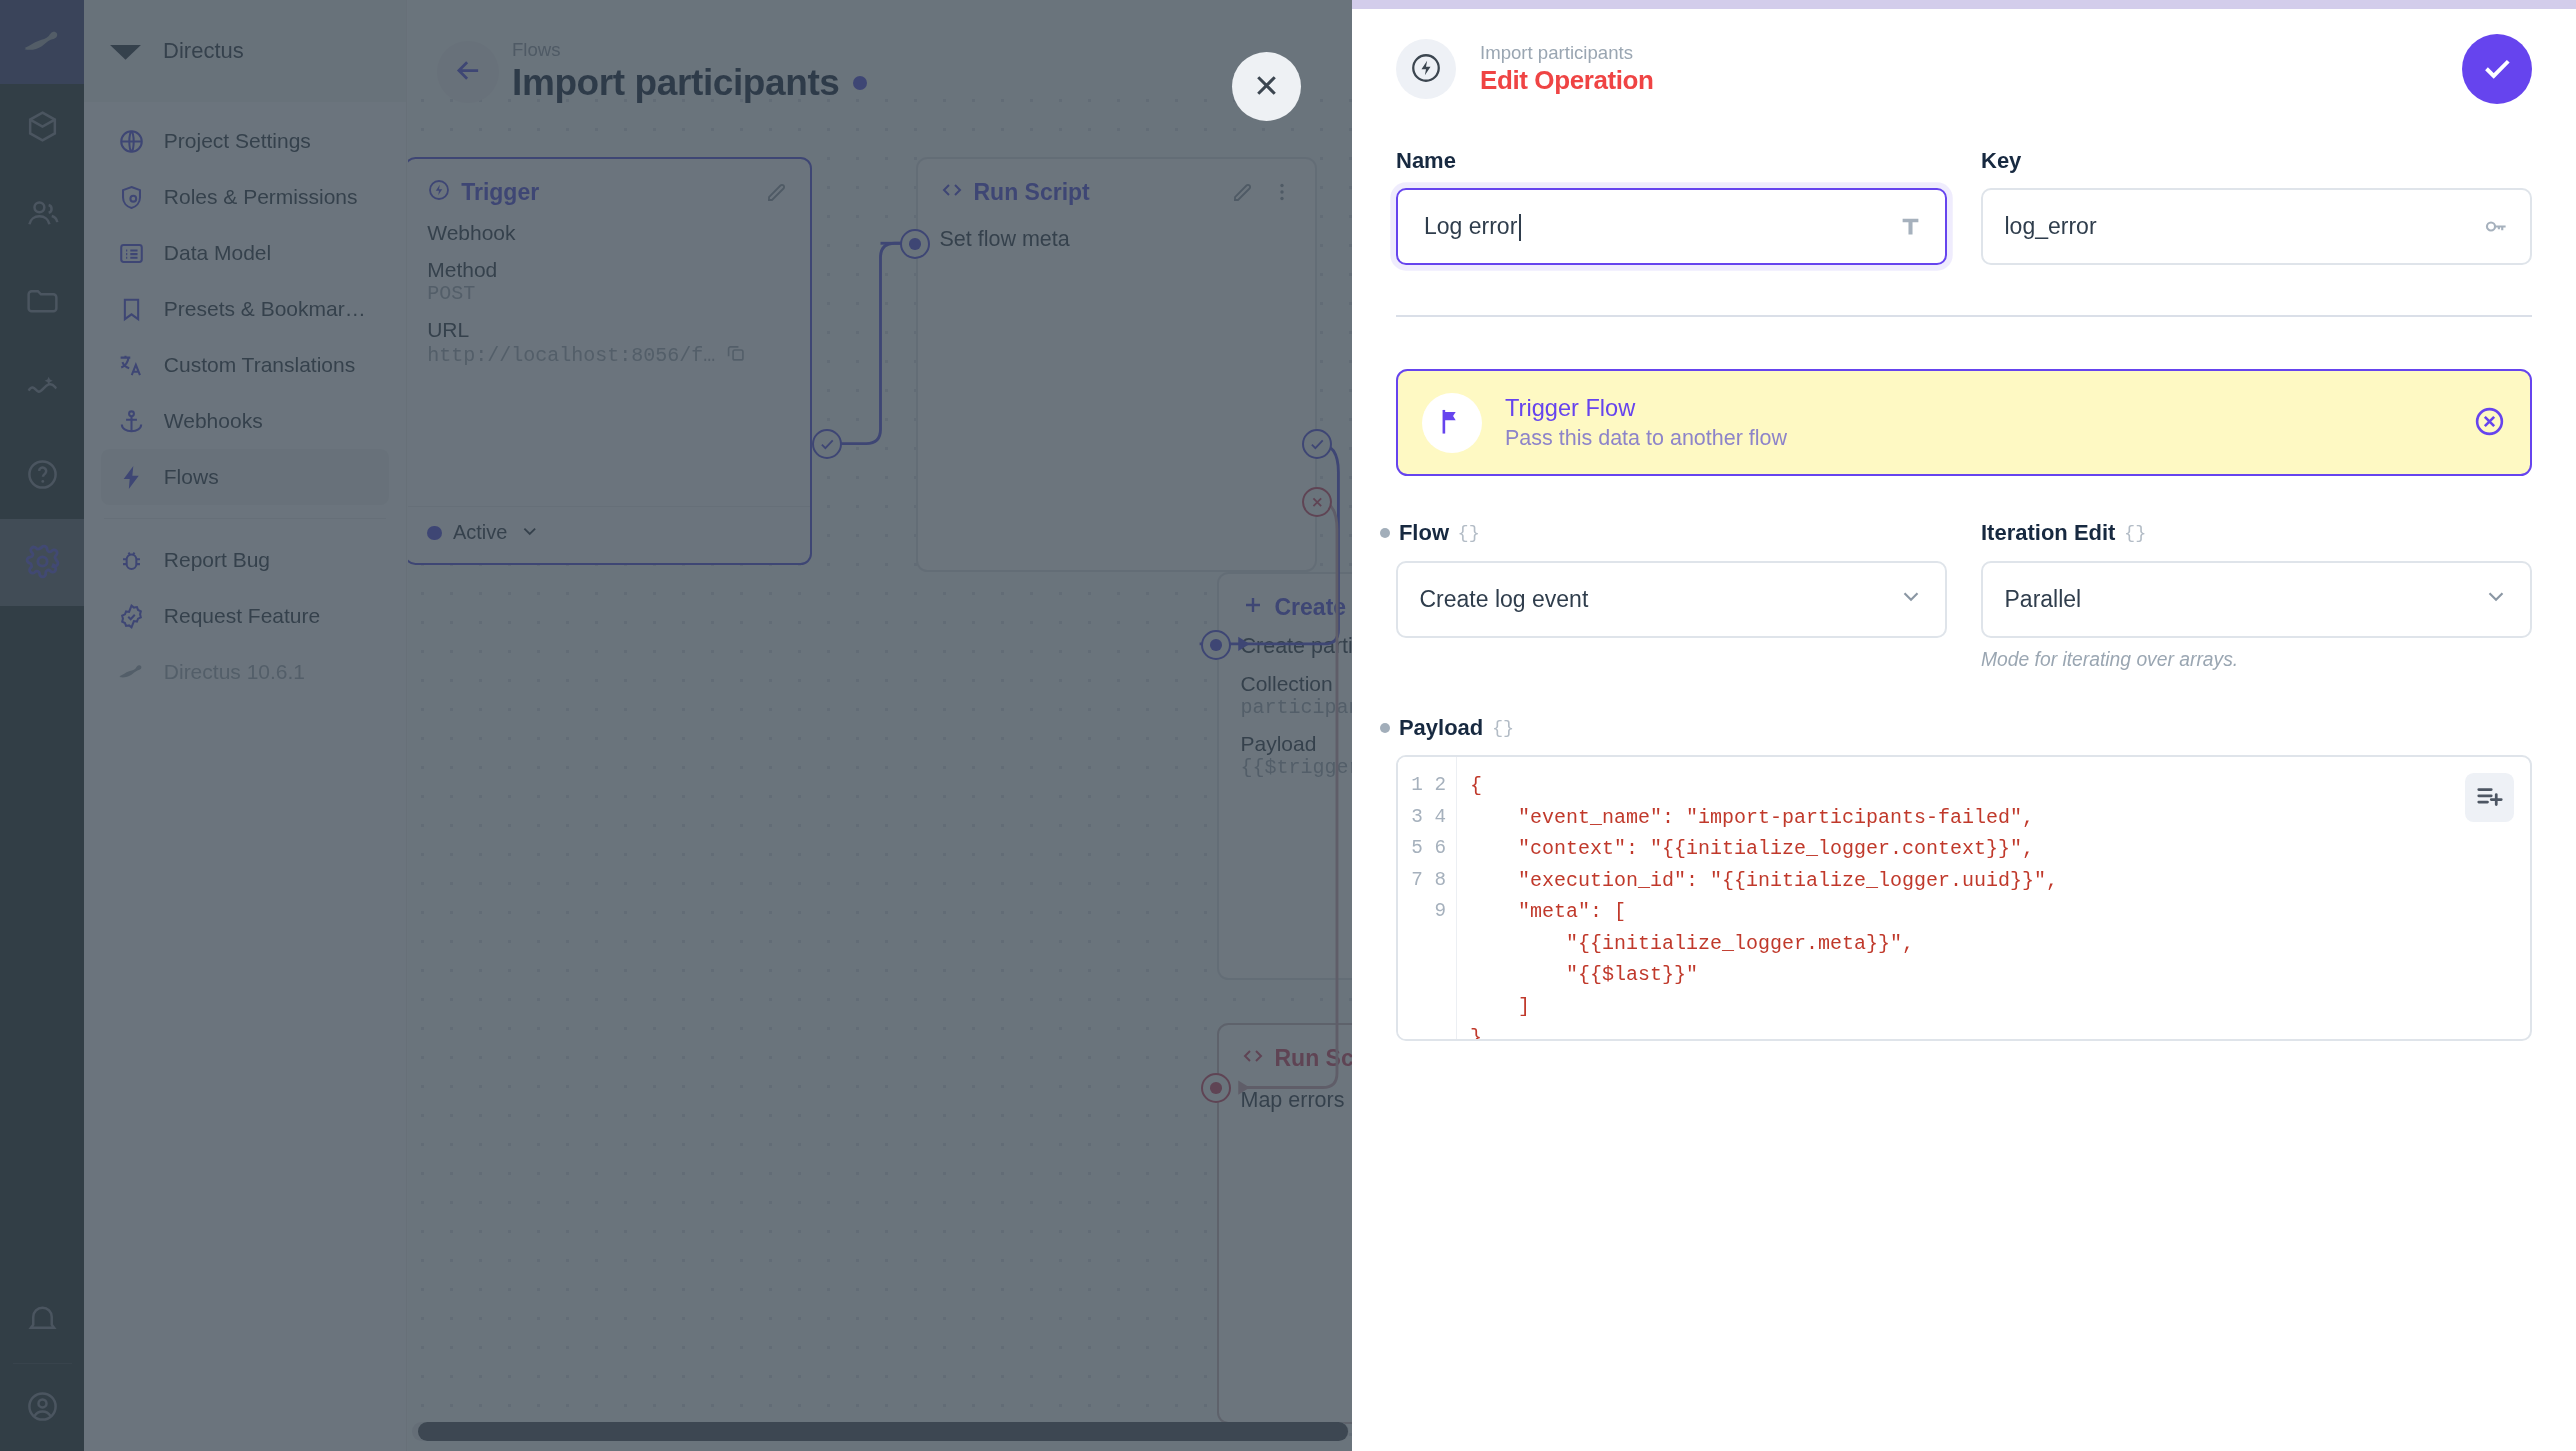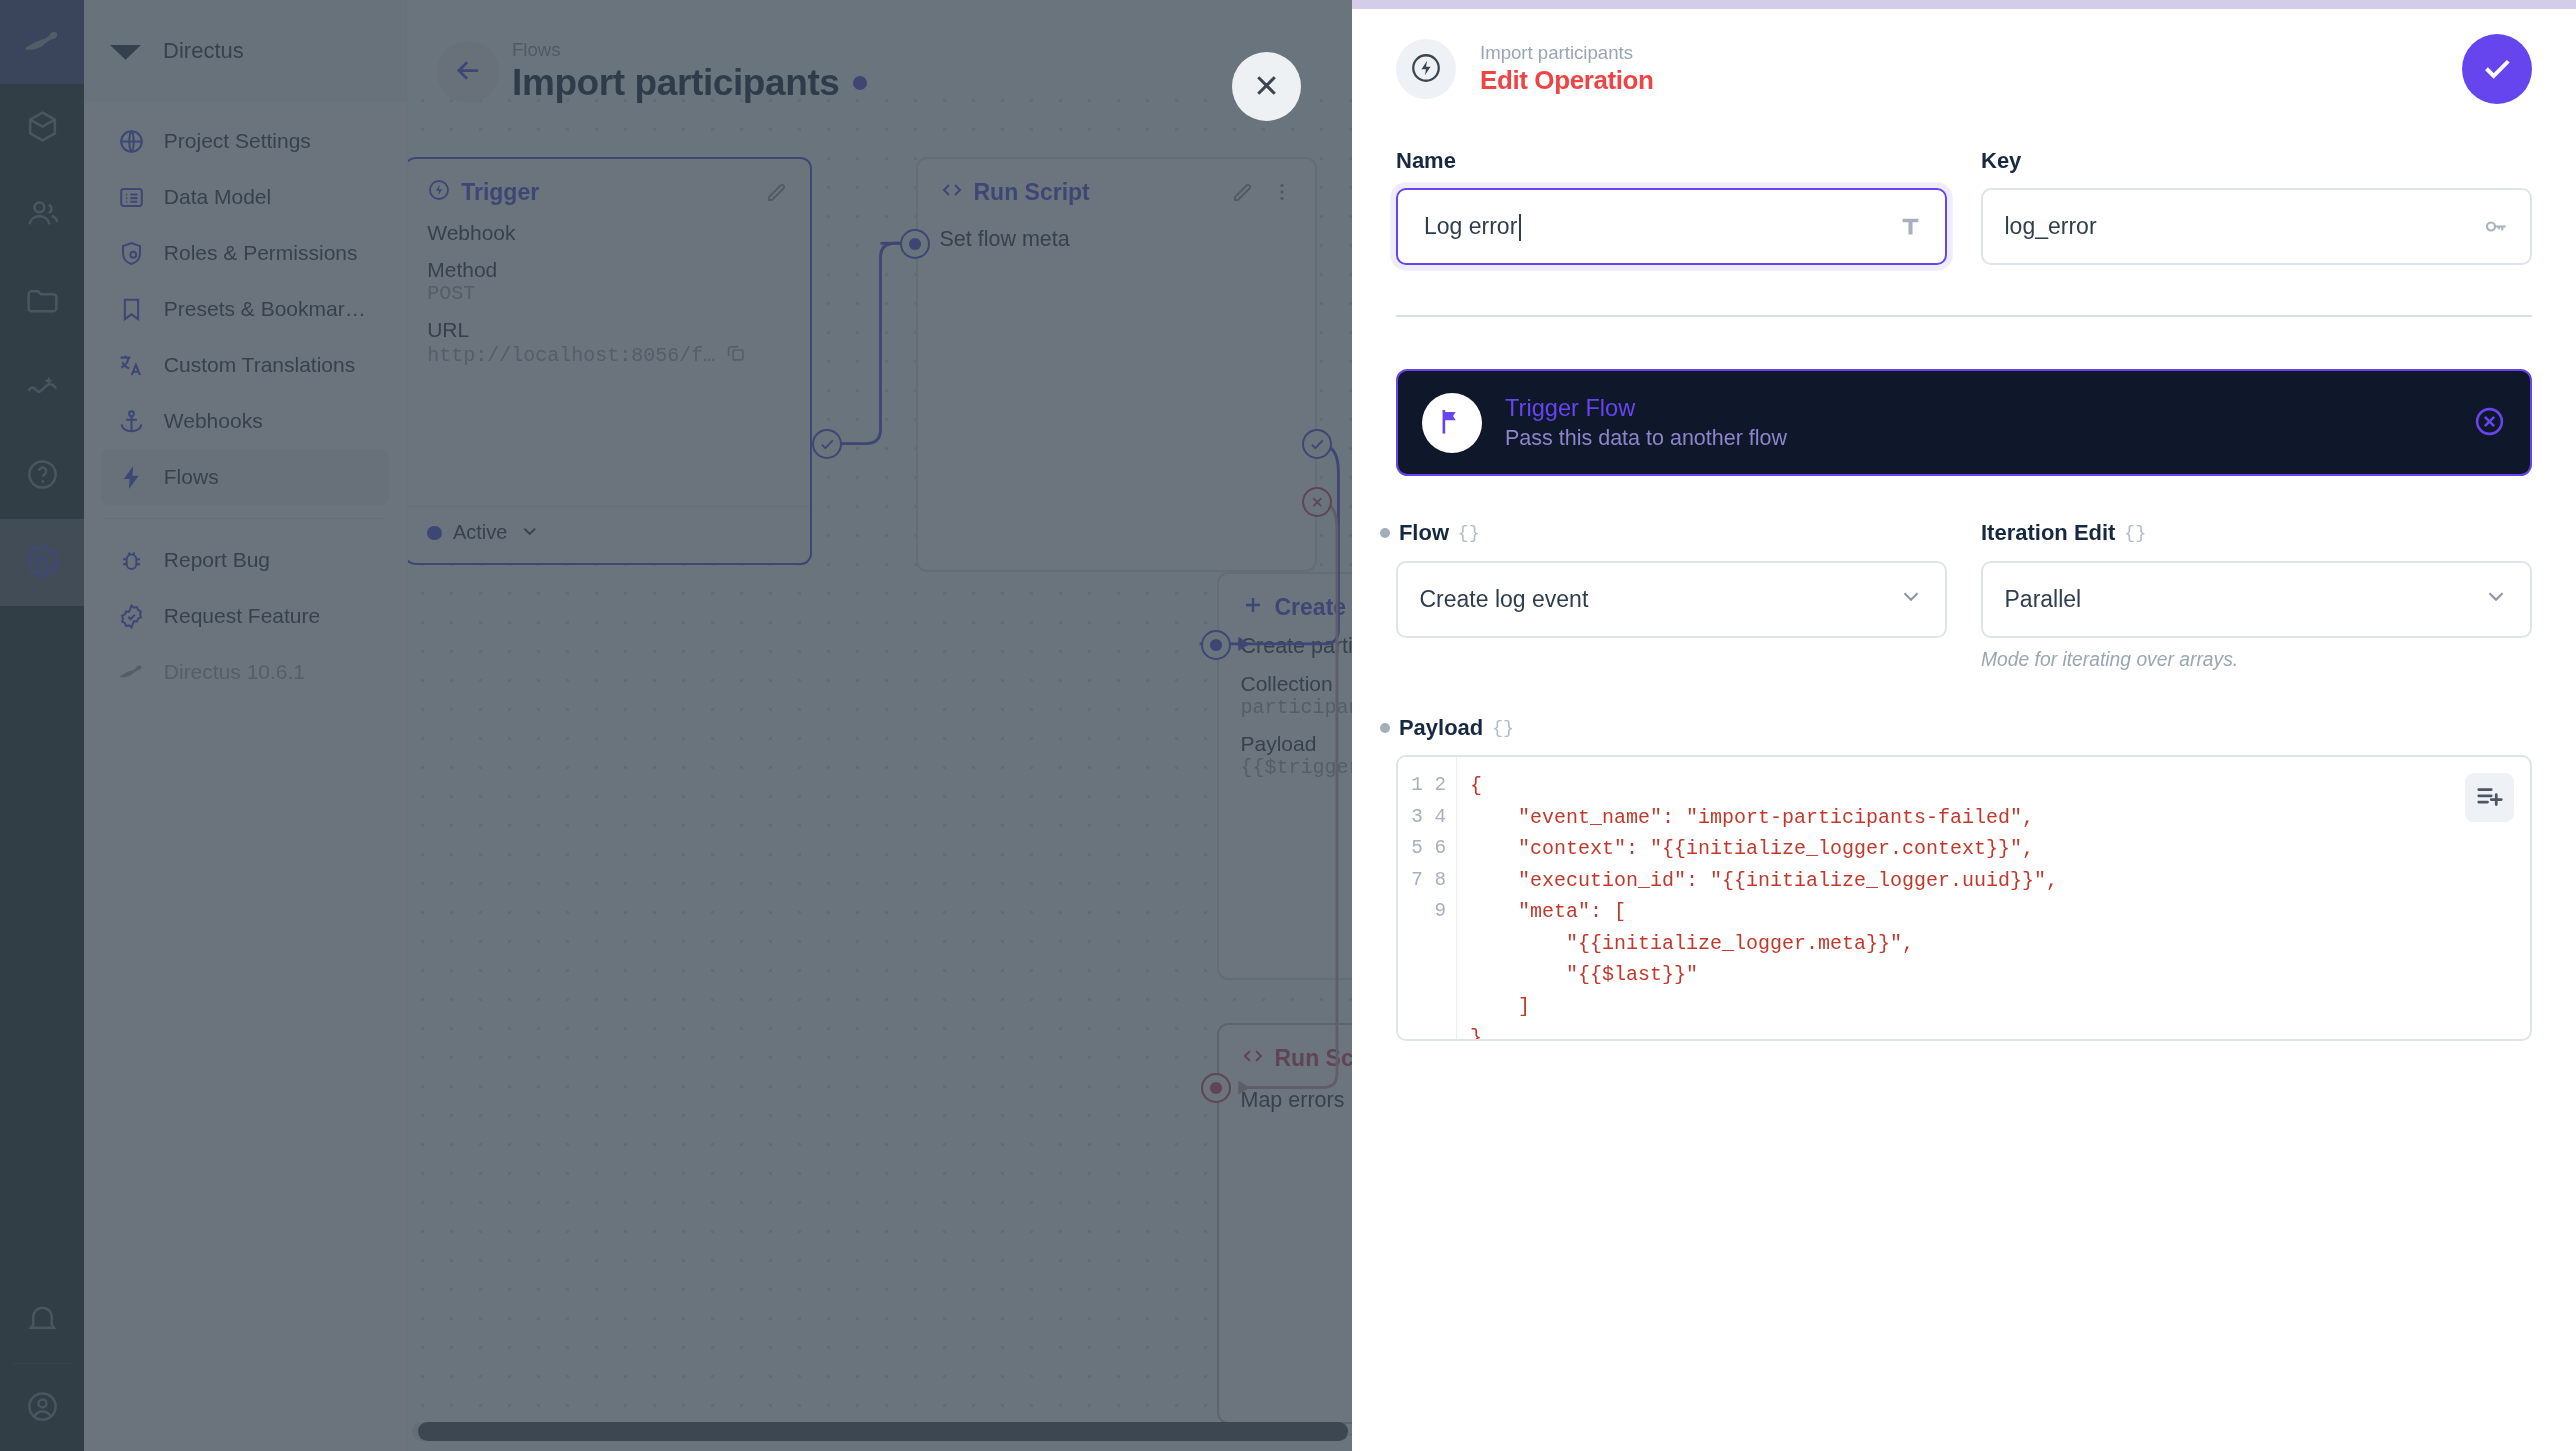--- a/index.html
+++ b/index.html
@@ -225,21 +225,21 @@
   .input-box.select { cursor: pointer; }
   .input-box.select .chev { color: #8b97a4; }
   .input-box.select .chev svg { width: 26px; height: 26px; }
   .field-hint { font-size: 19.3px; color: #9aa6b2; font-style: italic; margin-top: 11.4px; }
 
   .hr { height: 2.1px; background: #dadfe8; margin: 50px 0 0 0; }
 
   .op-banner {
     margin-top: 52px;
     border: 2.1px solid #6644ee; border-radius: 11.4px;
-    background: #0f172a;
+    background: #fef9c3;
     display: flex; align-items: center; gap: 23px;
     padding: 21.5px 24px;
   }
   .op-banner-icon {
     width: 60px; height: 60px; border-radius: 50%;
     background: #ffffff;
     display: flex; align-items: center; justify-content: center; flex: 0 0 60px;
   }
   .op-banner-icon svg { width: 31.5px; height: 31.5px; color: #6644ee; }
   .op-banner-text { flex: 1; display: flex; flex-direction: column; gap: 4.3px; }
@@ -375,34 +375,34 @@
             <svg viewBox="0 0 24 24" fill="none" stroke="currentColor" stroke-width="1.7">
               <circle cx="12" cy="12" r="8.5"></circle>
               <path d="M3.5 12h17M12 3.5c2.4 2.4 2.4 14.6 0 17M12 3.5c-2.4 2.4-2.4 14.6 0 17"></path>
             </svg>
           </span>
         <span>Project Settings</span>
       </div>
       <div class="nav-item">
         <span class="nav-ico">
             <svg viewBox="0 0 24 24" fill="none" stroke="currentColor" stroke-width="1.7">
+              <path d="M12 3.3l7 2.6v6c0 4.3-3 7.6-7 8.8-4-1.2-7-4.5-7-8.8v-6l7-2.6z"></path>
+              <circle cx="13.5" cy="13" r="2.4"></circle>
+            </svg>
+          </span>
+        <span>Roles &amp; Permissions</span>
+      </div>
+      <div class="nav-item">
+        <span class="nav-ico">
+            <svg viewBox="0 0 24 24" fill="none" stroke="currentColor" stroke-width="1.7">
               <rect x="3.5" y="5" width="17" height="14" rx="2"></rect>
               <path d="M7.5 9.5h1M11 9.5h6M7.5 12.5h1M11 12.5h6M7.5 15.5h1M11 15.5h6"></path>
             </svg>
           </span>
         <span>Data Model</span>
-      </div>
-      <div class="nav-item">
-        <span class="nav-ico">
-            <svg viewBox="0 0 24 24" fill="none" stroke="currentColor" stroke-width="1.7">
-              <path d="M12 3.3l7 2.6v6c0 4.3-3 7.6-7 8.8-4-1.2-7-4.5-7-8.8v-6l7-2.6z"></path>
-              <circle cx="13.5" cy="13" r="2.4"></circle>
-            </svg>
-          </span>
-        <span>Roles &amp; Permissions</span>
       </div>
       <div class="nav-item">
         <span class="nav-ico">
             <svg viewBox="0 0 24 24" fill="none" stroke="currentColor" stroke-width="1.7">
               <path d="M6.5 4h11v16l-5.5-4-5.5 4V4z"></path>
             </svg>
           </span>
         <span>Presets &amp; Bookmar…</span>
       </div>
       <div class="nav-item">

